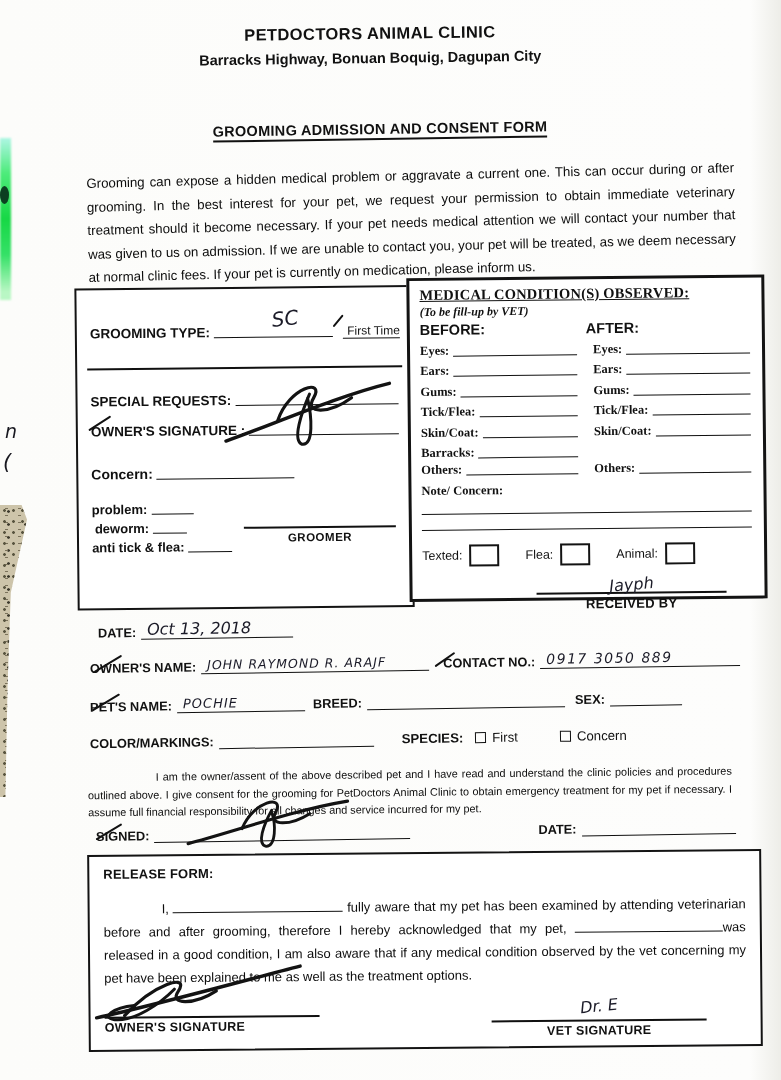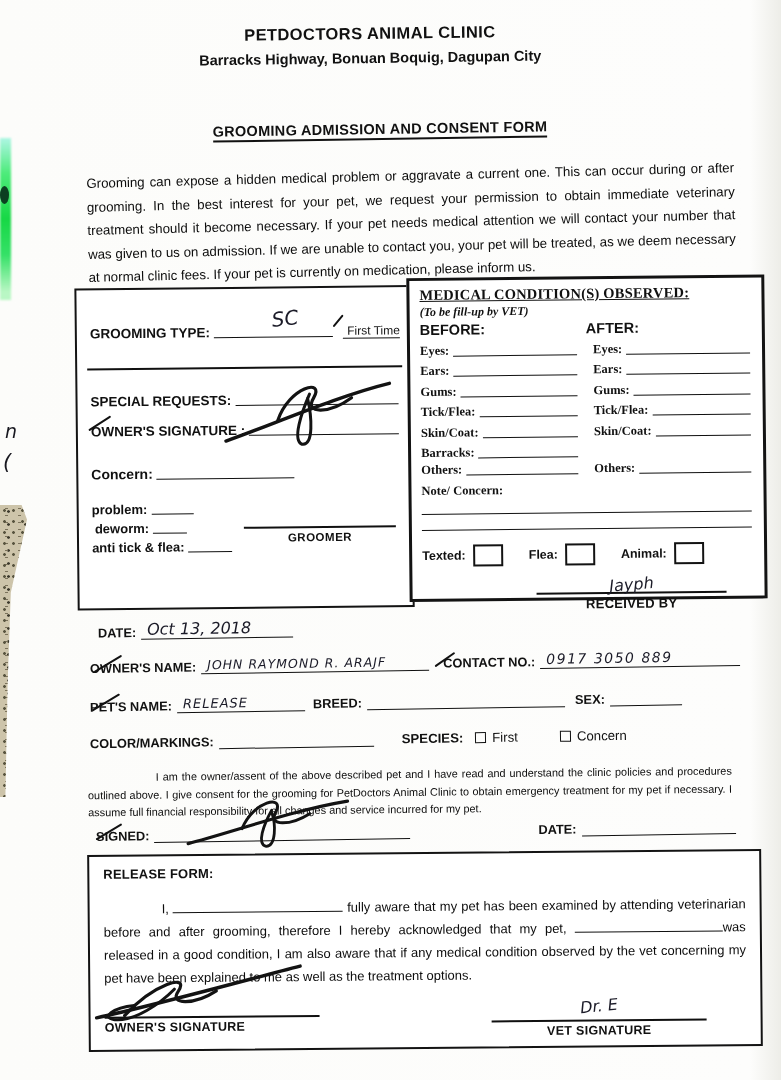--- a/index.html
+++ b/index.html
@@ -51,21 +51,21 @@
   .med-sub{font-family:"Liberation Serif",serif;font-weight:bold;font-style:italic;font-size:12px;margin-top:1px;}
   .ba-head{display:flex;margin-top:2px;}
   .ba-head div{flex:1;font-weight:bold;font-size:14.5px;}
   .mrow{display:flex;gap:14px;margin-top:5.5px;}
   .mcell{flex:1;display:flex;align-items:flex-end;font-family:"Liberation Serif",serif;font-weight:bold;font-size:12.5px;}
   .mcell .fill{border-bottom:1.5px solid #101010;height:11px;}
   .mcell.empty{visibility:hidden;}
   .note-lbl{font-family:"Liberation Serif",serif;font-weight:bold;font-size:12.5px;margin-top:6px;}
   .note-line{border-bottom:1.6px solid #101010;height:15px;margin-right:2px;}
   .pay-row{display:flex;align-items:center;gap:26px;margin-top:14px;}
-  .pay-item{display:flex;align-items:center;gap:7px;font-weight:bold;font-size:12.5px;}
+  .pay-item{display:flex;align-items:center;gap:7px;font-weight:normal;font-size:12.5px;}
   .cbox{width:26px;height:18px;border:2px solid #131313;background:#fff;}
   .received{width:190px;margin:10px 28px 0 auto;text-align:center;}
   .received .hw{font-size:16px;}
   .received .rline{border-bottom:2.2px solid #101010;margin-top:-2px;}
   .received .rlabel{font-weight:bold;font-size:13px;margin-top:2px;letter-spacing:.3px;}
 
   
   .drow{position:absolute;display:flex;align-items:flex-end;transform:rotate(-.9deg);}
   .dlbl{font-weight:bold;font-size:12.8px;white-space:nowrap;}
   .dline{display:inline-block;border-bottom:1.8px solid #101010;position:relative;height:14px;margin-left:5px;}
@@ -277,21 +277,21 @@
     <span class="dlbl">CONTACT NO.:</span>
     <span class="dline" style="width:200px;">
       <span class="hw" style="font-size:14px;letter-spacing:1.5px;">0917 3050 889</span>
     </span>
   </div>
 
   <div class="drow" style="top:695px;left:90px;">
     <span class="pen-slash" style="left:0;top:2px;width:32px;transform:rotate(-30deg);"></span>
     <span class="dlbl">PET'S NAME:</span>
     <span class="dline" style="width:128px;">
-      <span class="hw" style="font-size:13px;letter-spacing:1px;">RELEASE</span>
+      <span class="hw" style="font-size:13px;letter-spacing:1px;">POCHIE</span>
     </span>
     <span class="dlbl" style="margin-left:8px;">BREED:</span>
     <span class="dline" style="width:198px;"></span>
     <span class="dlbl" style="margin-left:10px;">SEX:</span>
     <span class="dline" style="width:72px;"></span>
   </div>
 
   <div class="drow" style="top:732px;left:90px;">
     <span class="dlbl">COLOR/MARKINGS:</span>
     <span class="dline" style="width:155px;"></span>

